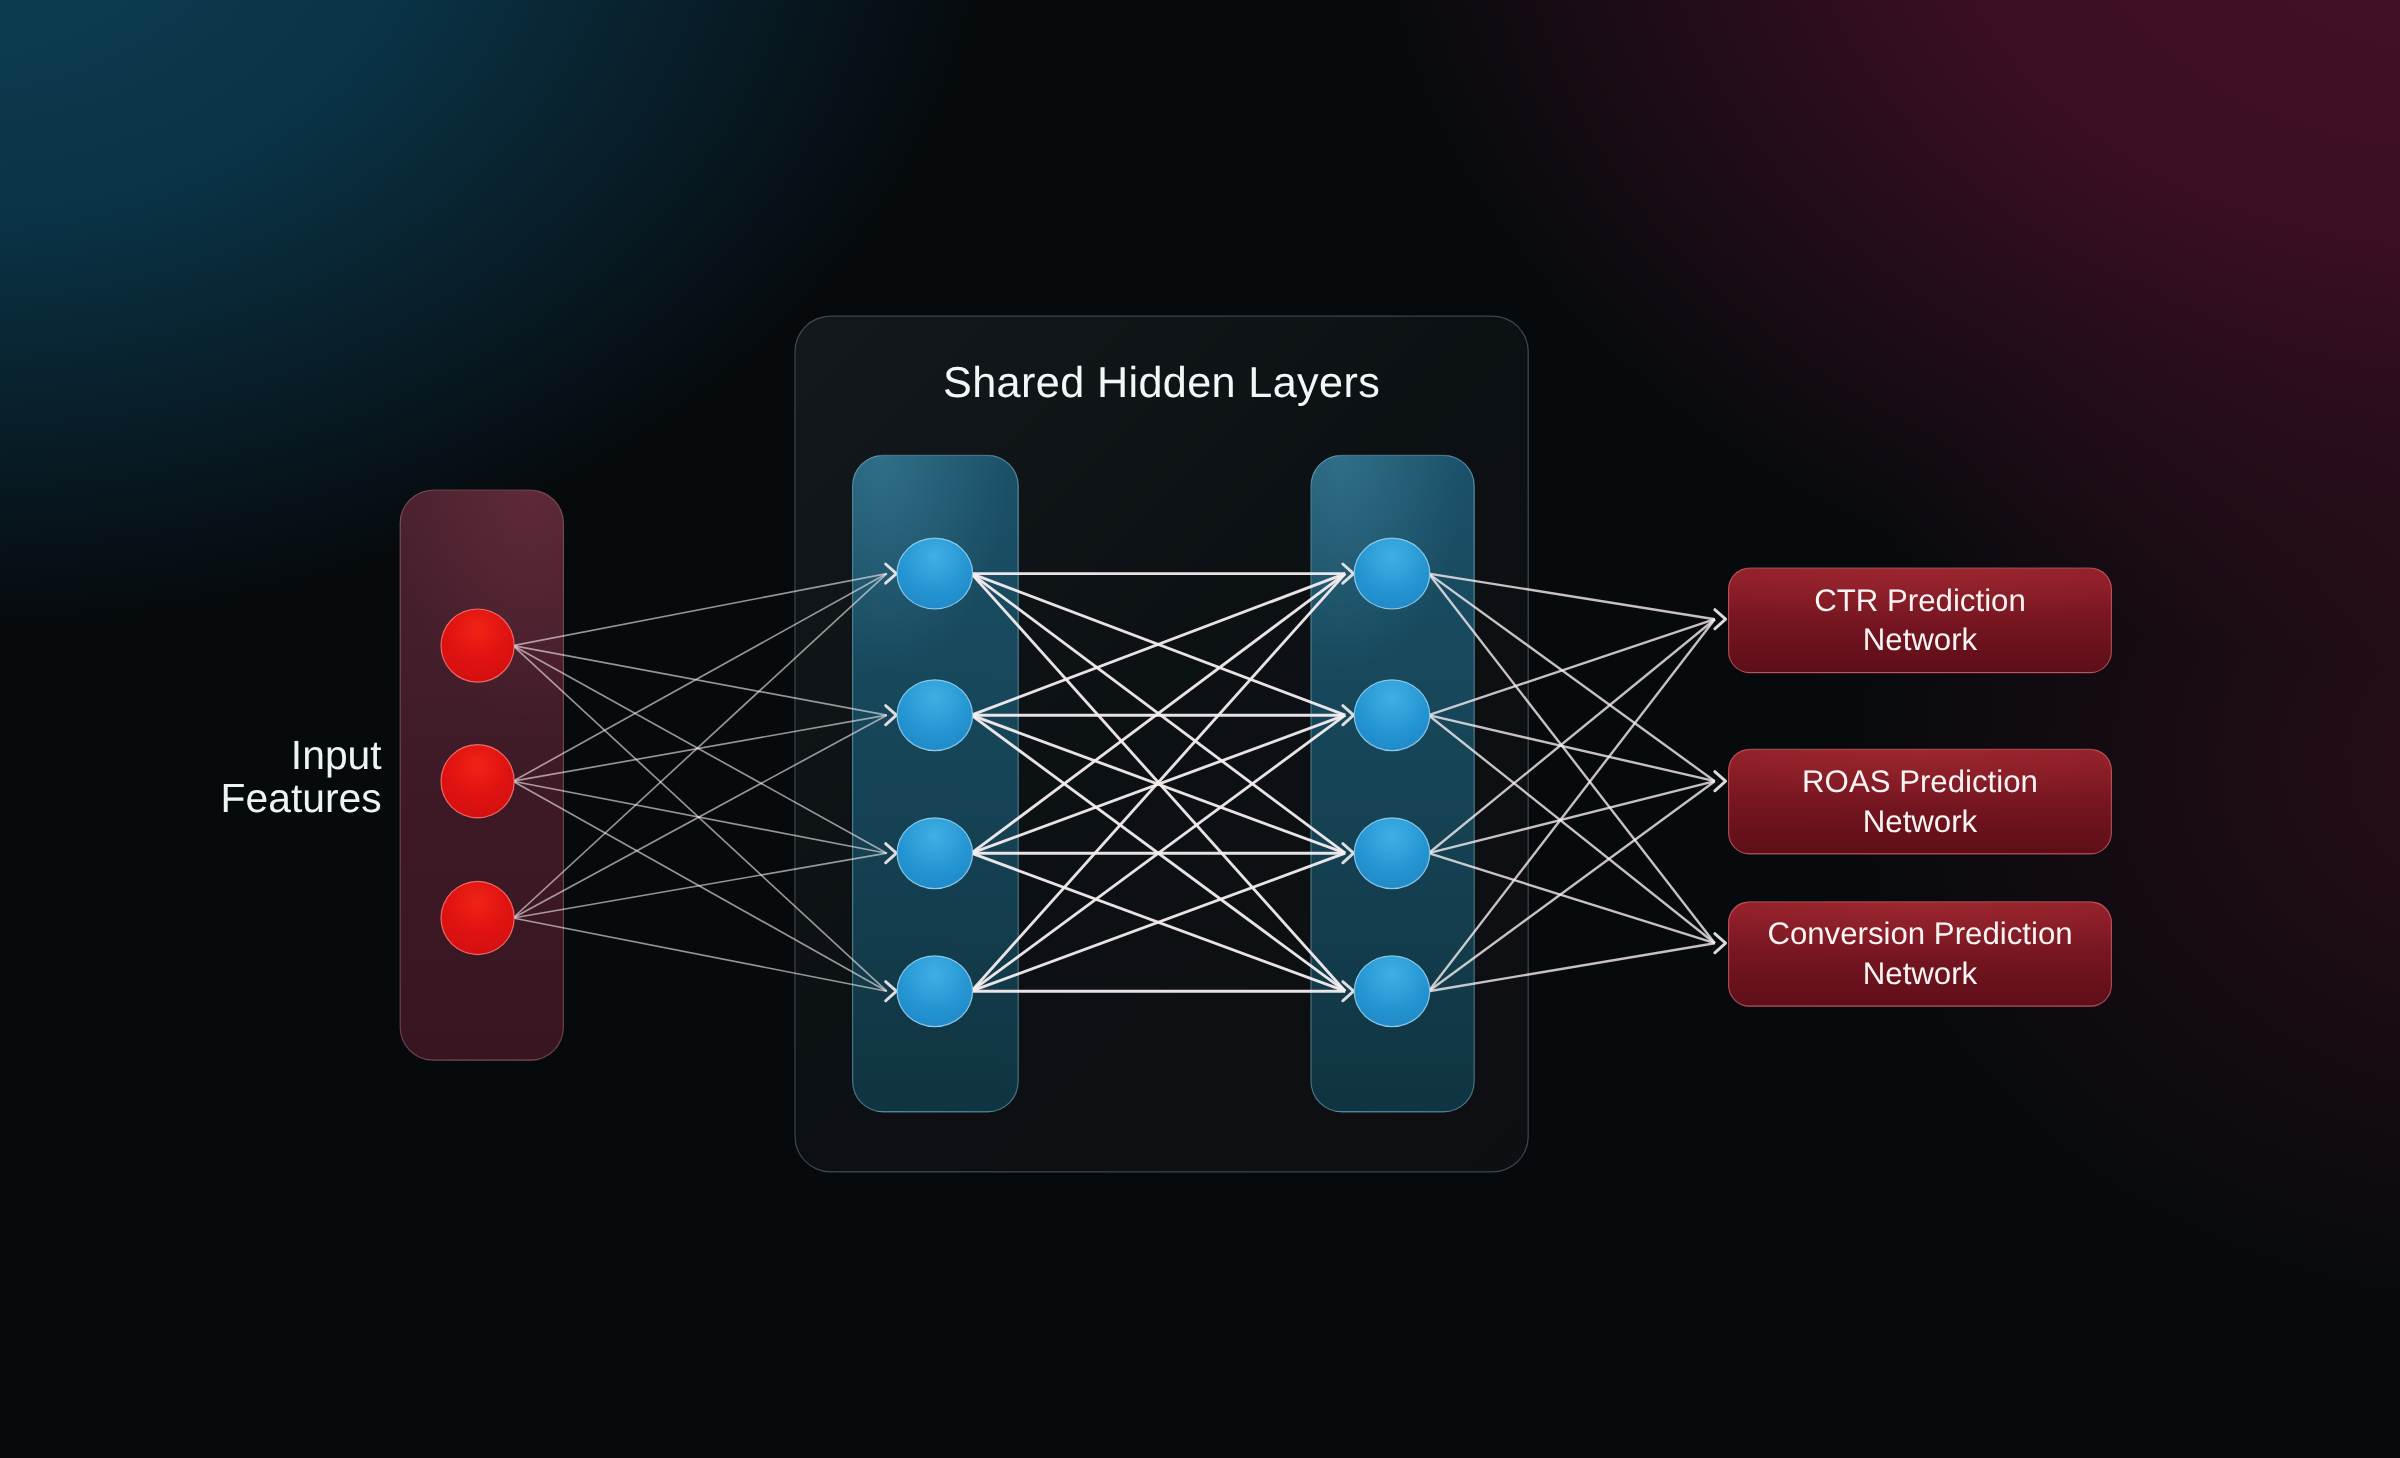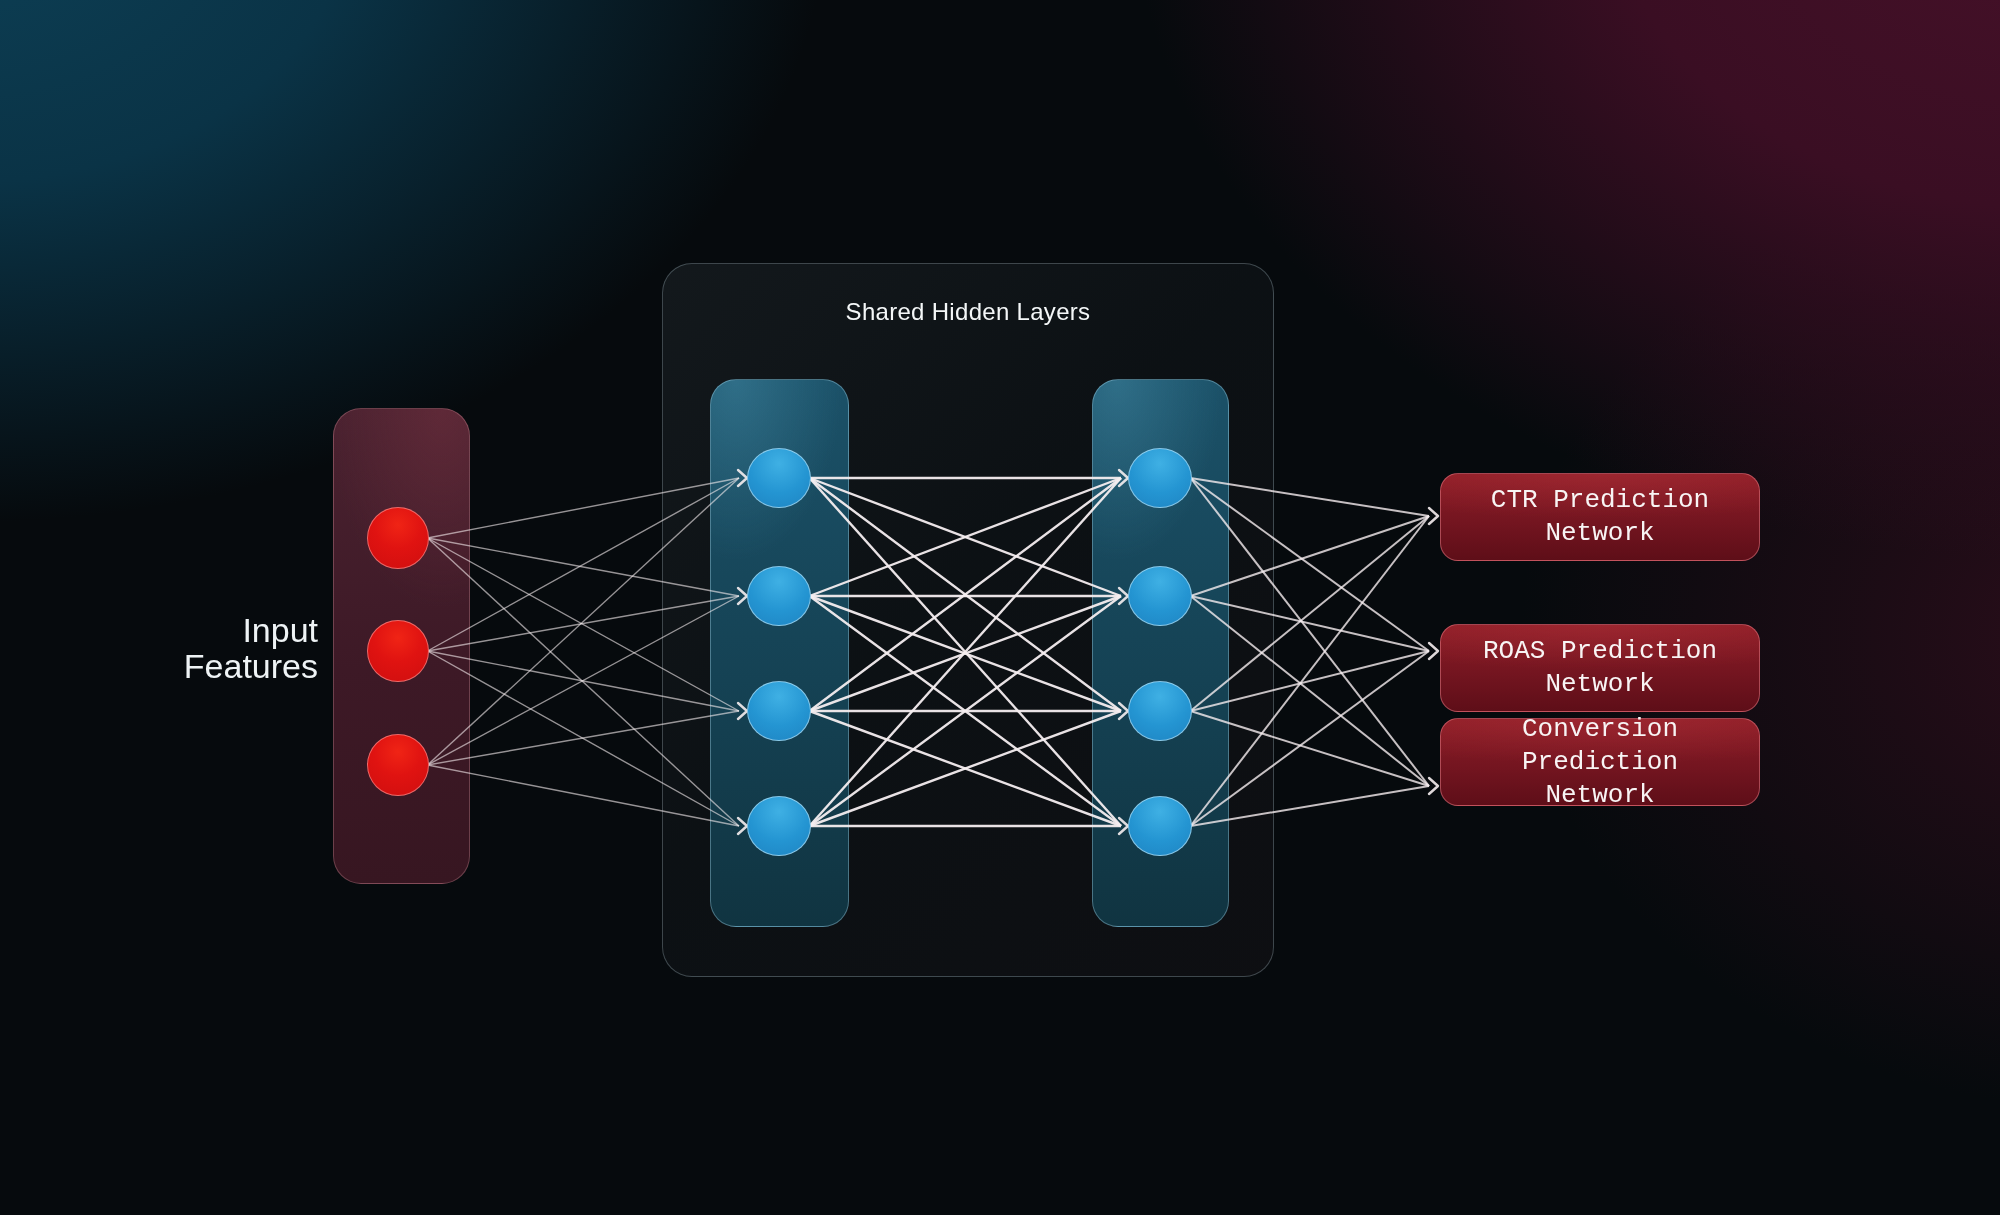--- a/index.html
+++ b/index.html
@@ -39,21 +39,21 @@
     left:662px; top:263px; width:610px; height:712px;
     border-radius:30px;
     background:linear-gradient(135deg, rgba(200,220,230,0.07) 0%, rgba(180,195,205,0.04) 45%, rgba(170,110,120,0.05) 100%);
     border:1px solid rgba(175,200,210,0.30);
   }
   .panel-title{
     position:absolute;
     top:34px; left:0; width:100%;
     text-align:center;
     color:#f4f7f8;
-    font-size:24px;
+    font-size:36px;
     font-weight:500;
     letter-spacing:0.3px;
   }
   .hidden-col{
     position:absolute;
     top:379px; height:546px;
     border-radius:26px;
     background:
       radial-gradient(130% 55% at 18% 0%, rgba(85,165,195,0.35), rgba(85,165,195,0) 60%),
       linear-gradient(180deg, #1b5168 0%, #154254 55%, #103441 100%);
@@ -89,21 +89,20 @@
     justify-content:center;
     background:
       radial-gradient(140% 80% at 50% 0%, rgba(190,60,70,0.30), rgba(190,60,70,0) 65%),
       linear-gradient(180deg, #8e1d26 0%, #741520 55%, #5e0e18 100%);
     border:1px solid rgba(248,140,150,0.45);
     color:#f8f4f4;
     font-size:26px;
     font-weight:500;
     line-height:33px;
     text-align:center;
-    font-family:Liberation Mono, monospace;
   }
 </style>
 </head>
 <body>
 
 <div class="canvas">
 
   <div class="input-label">
     <div>Input</div>
     <div>Features</div>
@@ -173,21 +172,21 @@
     </svg>
 
   <div class="out-box" style="top:473px">
     <span>CTR Prediction</span>
     <span>Network</span>
   </div>
   <div class="out-box" style="top:624px">
     <span>ROAS Prediction</span>
     <span>Network</span>
   </div>
-  <div class="out-box" style="top:718px">
+  <div class="out-box" style="top:751px">
     <span>Conversion Prediction</span>
     <span>Network</span>
   </div>
 
 <div class="node red" style="left: 397.5px; top: 538px;"></div>
     <div class="node red" style="left: 397.5px; top: 651px;"></div>
     <div class="node red" style="left: 397.5px; top: 765px;"></div>
     <div class="node blue" style="left: 778.5px; top: 478px;"></div>
     <div class="node blue" style="left: 778.5px; top: 596px;"></div>
     <div class="node blue" style="left: 778.5px; top: 711px;"></div>

